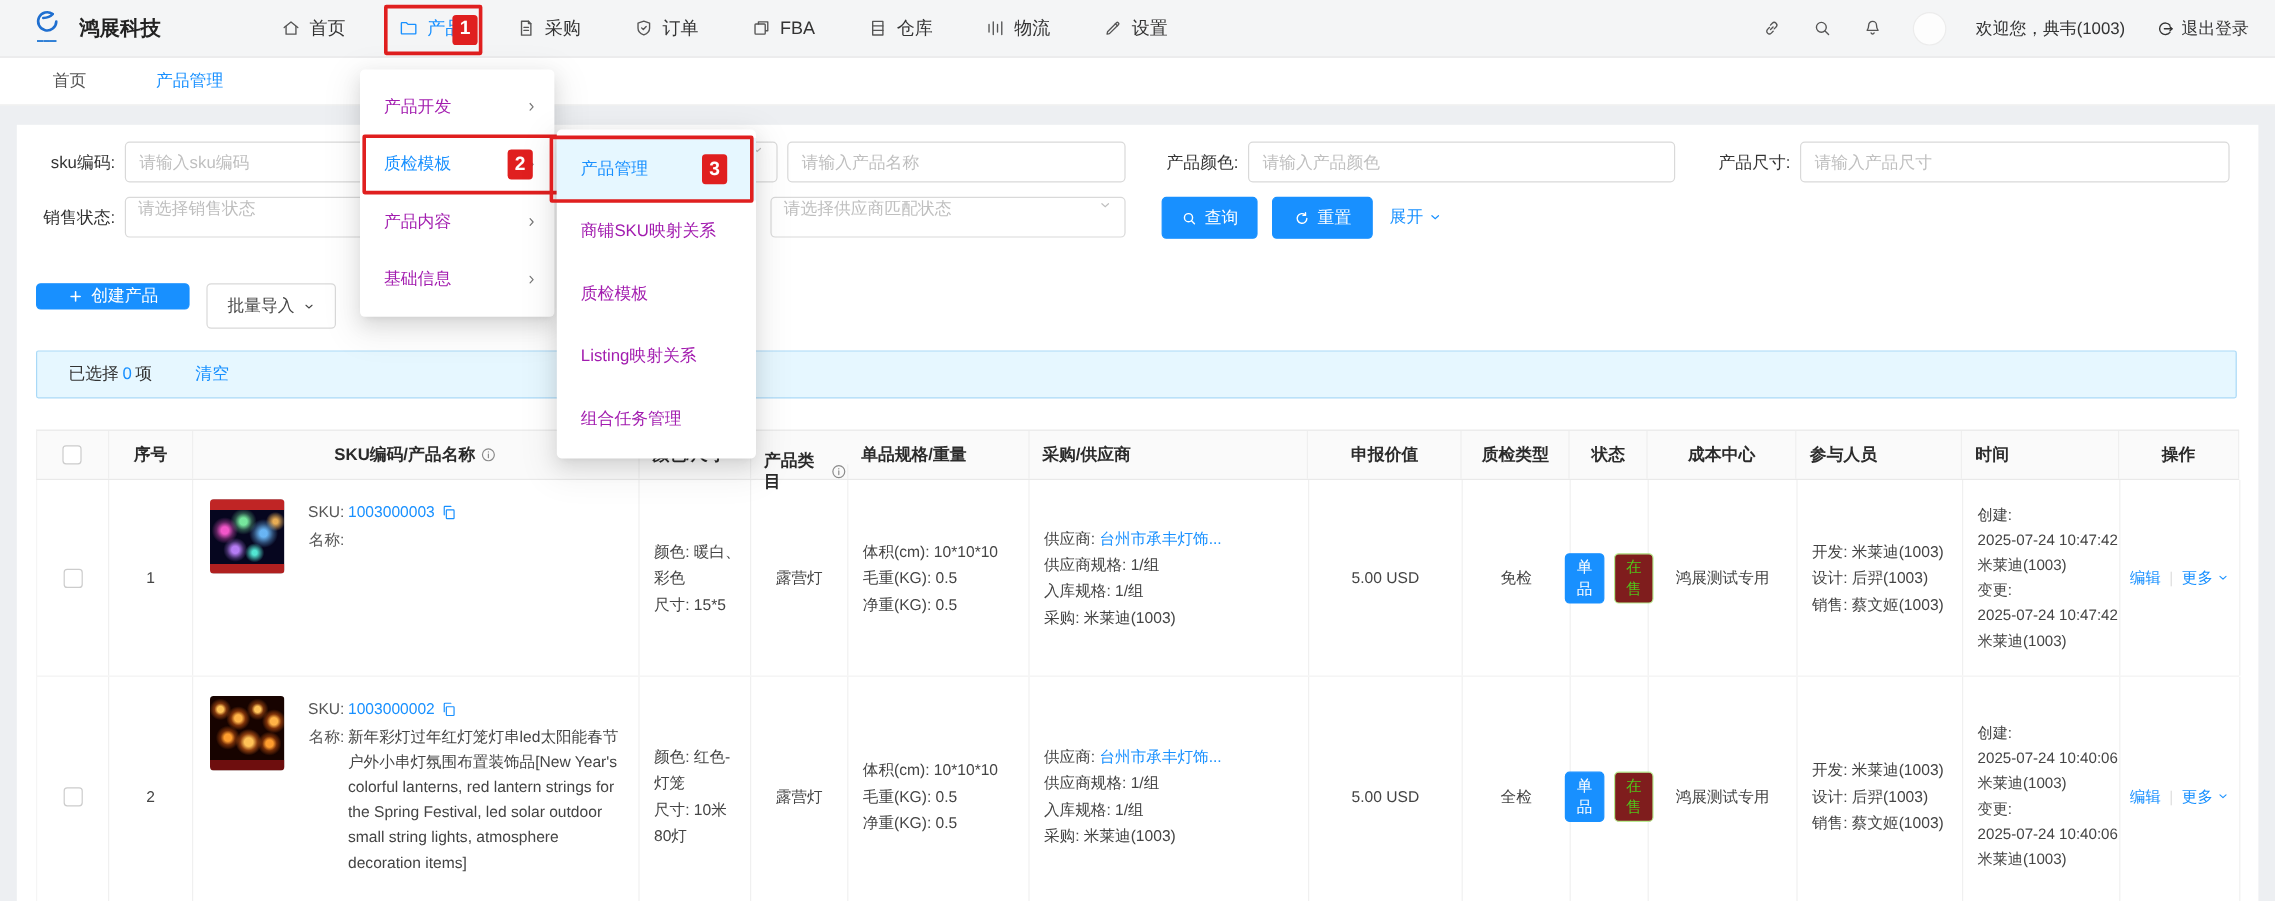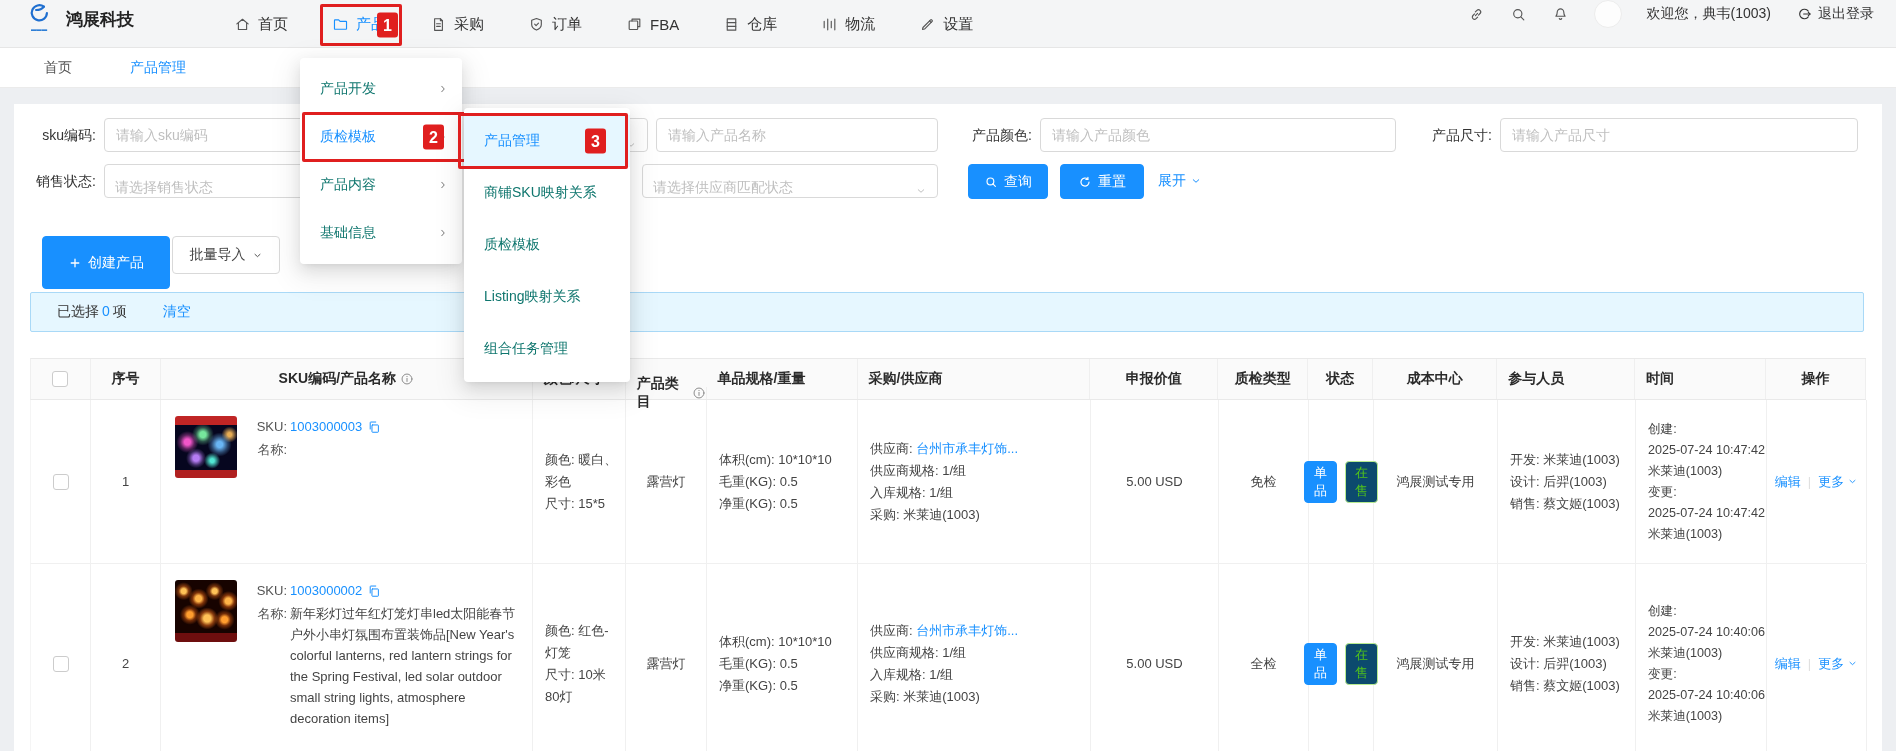--- a/index.html
+++ b/index.html
@@ -1,21 +1,21 @@
 <!DOCTYPE html>
 <html><head>
 <meta charset="utf-8">
 <style>
   *{margin:0;padding:0;box-sizing:border-box}
   html,body{width:1896px;height:751px;overflow:hidden}
   body{position:relative;background:#edeff2;font-family:"Liberation Sans","DejaVu Sans",sans-serif;color:#333;font-size:14px}
   .ico{display:inline-flex;align-items:center;justify-content:center;line-height:0}
 
   
-  .topbar{position:absolute;top:0;left:0;right:0;height:48px;background:#f4f5f6;border-bottom:1px solid #e6e6e6;display:flex;align-items:flex-start;padding:0 22px;z-index:10}
+  .topbar{position:absolute;top:0;left:0;right:0;height:48px;background:#f4f5f6;border-bottom:1px solid #e6e6e6;display:flex;align-items:center;padding:0 22px;z-index:10}
   .brand{display:flex;align-items:center;gap:10px;width:196px}
   .logo{width:34px;height:38px;display:flex;flex-direction:column;align-items:center;color:#1f6fd0}
   .logo .lgtxt{font-size:6px;color:#2f7fd6;letter-spacing:0;line-height:7px;white-space:nowrap;transform:scale(.9)}
   .brand-name{font-size:17px;font-weight:bold;color:#222;white-space:nowrap}
   .nav{display:flex;align-items:center;gap:44px;margin-left:16px;height:48px}
   .nav-item{display:flex;align-items:center;gap:7px;font-size:15px;color:#333;cursor:pointer;height:48px;position:relative;white-space:nowrap}
   .nav-item .ico{color:#555}
   .nav-item.active{color:#1890ff}
   .nav-item.active .ico{color:#1890ff}
   .topbar-right{margin-left:auto;display:flex;align-items:center;gap:25px;color:#555}
@@ -27,21 +27,21 @@
   .tabbar{position:absolute;top:48px;left:0;right:0;height:40px;background:#fff;border-bottom:1px solid #ebebeb;display:flex;align-items:center;gap:58px;padding:0 44px;z-index:5}
   .tab{color:#555;cursor:pointer}
   .tab.active{color:#1890ff}
 
   
   .card{position:absolute;top:104px;left:14px;width:1868px;height:647px;background:#fff;overflow:hidden}
 
   .f-label{position:absolute;height:34px;line-height:34px;text-align:right;color:#333}
   .f-input{position:absolute;height:34px;border:1px solid #d9d9d9;border-radius:4px;background:#fff;padding:0 11px;font-size:14px;color:#333;outline:none;font-family:inherit}
   .f-input::placeholder{color:#bfbfbf}
-  .f-select{position:absolute;height:34px;border:1px solid #d9d9d9;border-radius:4px;background:#fff;display:flex;align-items:flex-end;justify-content:space-between;padding:0 10px;cursor:pointer}
+  .f-select{position:absolute;height:34px;border:1px solid #d9d9d9;border-radius:4px;background:#fff;display:flex;align-items:flex-start;justify-content:space-between;padding:0 10px;cursor:pointer}
   .f-select .ph{color:#bfbfbf;white-space:nowrap;overflow:hidden}
   .f-select .ico{color:#bfbfbf}
 
   .btn{display:flex;align-items:center;justify-content:center;gap:6px;border-radius:4px;cursor:pointer;font-size:14px;position:absolute}
   .btn-primary{background:#1890ff;color:#fff;border:1px solid #1890ff}
   .btn-plain{background:#fff;color:#444;border:1px solid #d9d9d9}
   .expand-link{position:absolute;display:flex;align-items:center;gap:4px;color:#1890ff;cursor:pointer}
 
   .sel-bar{position:absolute;left:16px;top:188px;width:1834px;height:40px;background:#e6f7ff;border:1px solid #a9d9f7;border-radius:2px;display:flex;align-items:center;padding:0 26px;gap:36px}
   .sel-text{color:#333}
@@ -83,33 +83,33 @@
   .p-lines{display:flex;flex-direction:column;gap:2px;min-width:0}
   .p-row{display:flex;align-items:flex-start;gap:3px}
   .p-lab{color:#555;flex:none;width:40px;text-align:right;line-height:21px}
   .p-val{line-height:21px}
   .sku-link{color:#1890ff;cursor:pointer;display:inline-flex;align-items:center;gap:5px}
   .sku-link .ico{color:#1890ff}
   .name-text{width:242px;line-height:21px;color:#444;word-break:break-word}
   .sup-link{color:#1890ff;cursor:pointer}
   .badge{font-size:13px;border-radius:4px;padding:2px 9px;line-height:18px}
   .badge.solid{background:#1890ff;color:#fff;border:1px solid #1890ff}
-  .badge.outline{background:#0c4a6e;color:#52c41a;border:1px solid #b7eb8f}
+  .badge.outline{background:#7f1d1d;color:#52c41a;border:1px solid #b7eb8f}
   .status-wrap{display:flex;flex-direction:row;align-items:center;gap:8px}
   .act-wrap{display:flex;align-items:center;justify-content:center;gap:0;white-space:nowrap}
   .act-link{color:#1890ff;cursor:pointer;display:inline-flex;align-items:center;gap:3px}
   .act-div{color:#e0e0e0;margin:0 7px}
   .time-cell{font-size:12.6px;white-space:nowrap;line-height:21px}
 
   
   .menu{position:absolute;background:#fff;border-radius:4px;z-index:40;padding:7px 0;
     box-shadow:0 3px 6px -4px rgba(0,0,0,.12),0 6px 16px 0 rgba(0,0,0,.1),0 9px 28px 8px rgba(0,0,0,.06)}
   .menu1{left:300px;top:58px;width:162px}
   .menu2{left:464px;top:108px;width:166px}
-  .menu-item{height:48px;display:flex;align-items:center;justify-content:space-between;padding:0 13px 0 20px;cursor:pointer;color:#0f766e;position:relative;white-space:nowrap}
+  .menu-item{height:48px;display:flex;align-items:center;justify-content:space-between;padding:0 13px 0 20px;cursor:pointer;color:#a21caf;position:relative;white-space:nowrap}
   .menu2 .menu-item{height:52px;justify-content:flex-start}
   .menu-item .ico{color:#777}
   .menu-item.sel{color:#1890ff}
   .menu2 .menu-item.sel{background:#e6f7ff}
 
   
   .annot{position:absolute;border:3px solid #e01f1f;border-radius:2px;pointer-events:none;z-index:60}
   .annot-nav{top:4px;bottom:2px;left:-12px;right:-16px}
   .annot-m1{top:-1px;bottom:-1px;left:2px;right:-14px}
   .annot-m2{top:-2px;bottom:-2px;left:-6px;right:2px}
@@ -303,21 +303,21 @@
   </div>
   <div class="expand-link" style="left:1144px;top:68px">
     <span>展开</span>
     <span class="ico">
         <svg width="12" height="12" viewBox="0 0 24 24" fill="none" stroke="currentColor" stroke-width="2" stroke-linecap="round">
           <path d="m6.5 9.5 5.5 5 5.5-5"></path>
         </svg>
       </span>
   </div>
 
-  <div class="btn btn-primary" style="left:28px;top:132px;width:128px;height:53px">
+  <div class="btn btn-primary" style="left:16px;top:132px;width:128px;height:22px">
     <span class="ico">
         <svg width="14" height="14" viewBox="0 0 24 24" fill="none" stroke="currentColor" stroke-width="2.2" stroke-linecap="round">
           <path d="M12 5.5v13M5.5 12h13"></path>
         </svg>
       </span>
     <span>创建产品</span>
   </div>
   <div class="btn btn-plain" style="left:158px;top:132px;width:108px;height:38px">
     <span>批量导入</span>
     <span class="ico">

